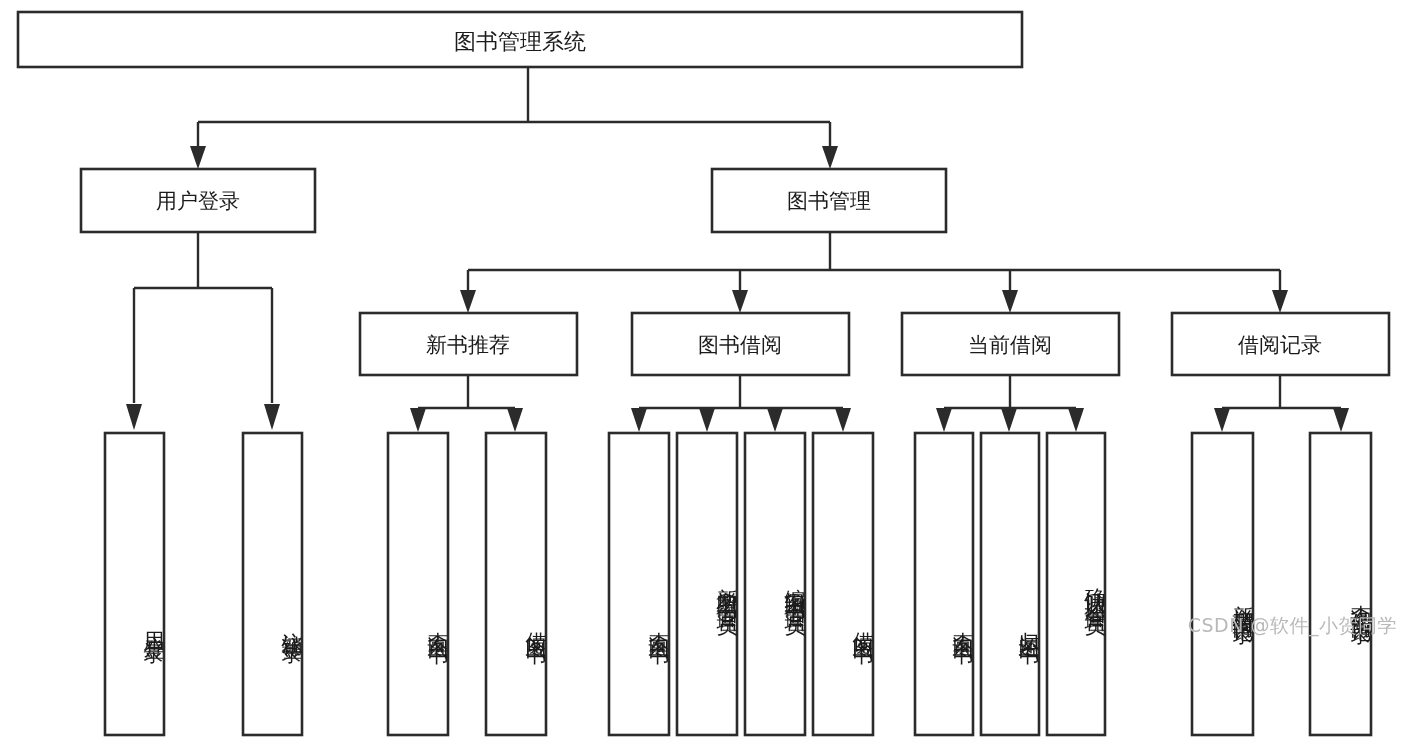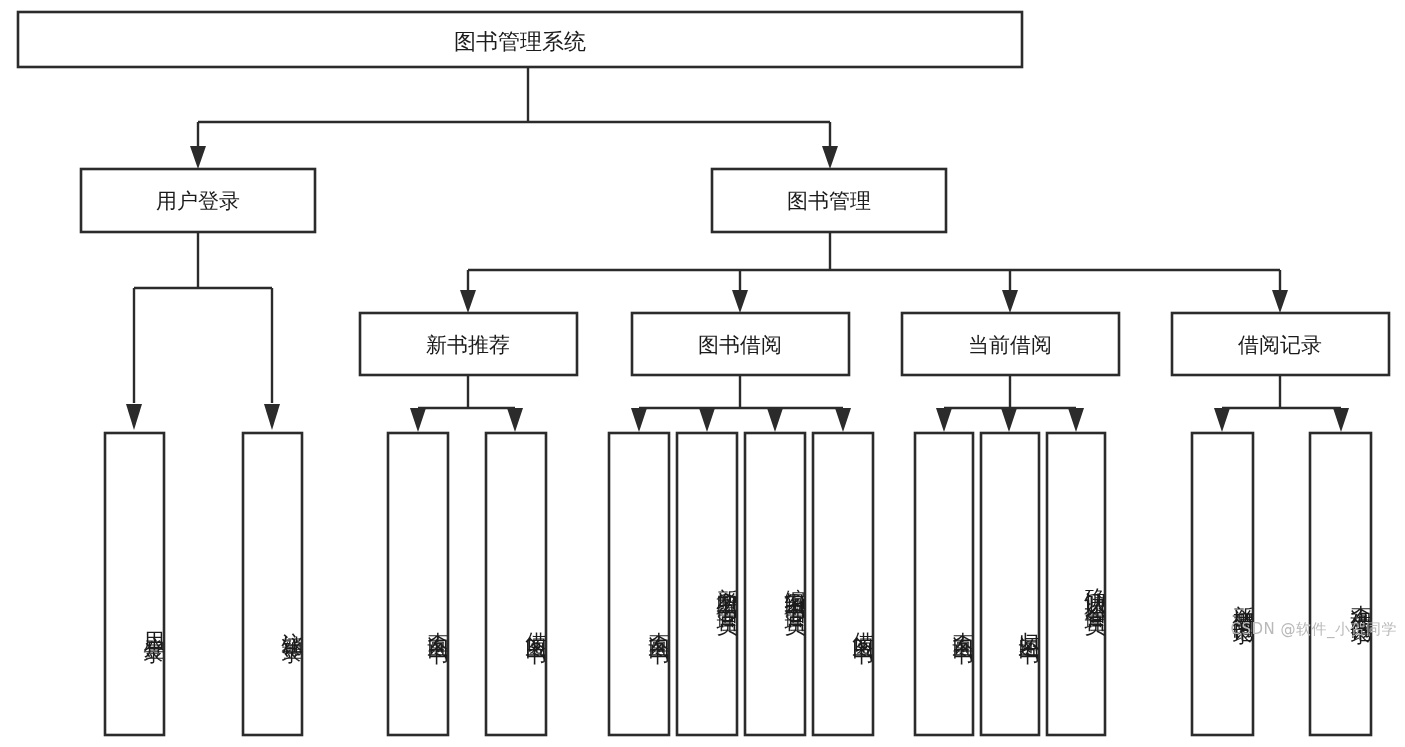--- a/index.html
+++ b/index.html
@@ -66,21 +66,21 @@
     color: #1b1b1b;
     white-space: nowrap;
     text-align: start;
     pointer-events: none;
   }
   .watermark {
     position: absolute;
     right: 8px;
     bottom: 4px;
     font-family: "DejaVu Sans", "Liberation Sans", sans-serif;
-    font-size: 15px;
+    font-size: 19px;
     color: #b9b9b9;
     letter-spacing: 0.5px;
     white-space: nowrap;
   }
 </style>
 </head>
 <body>
 
 <div id="diagram-root">
 

